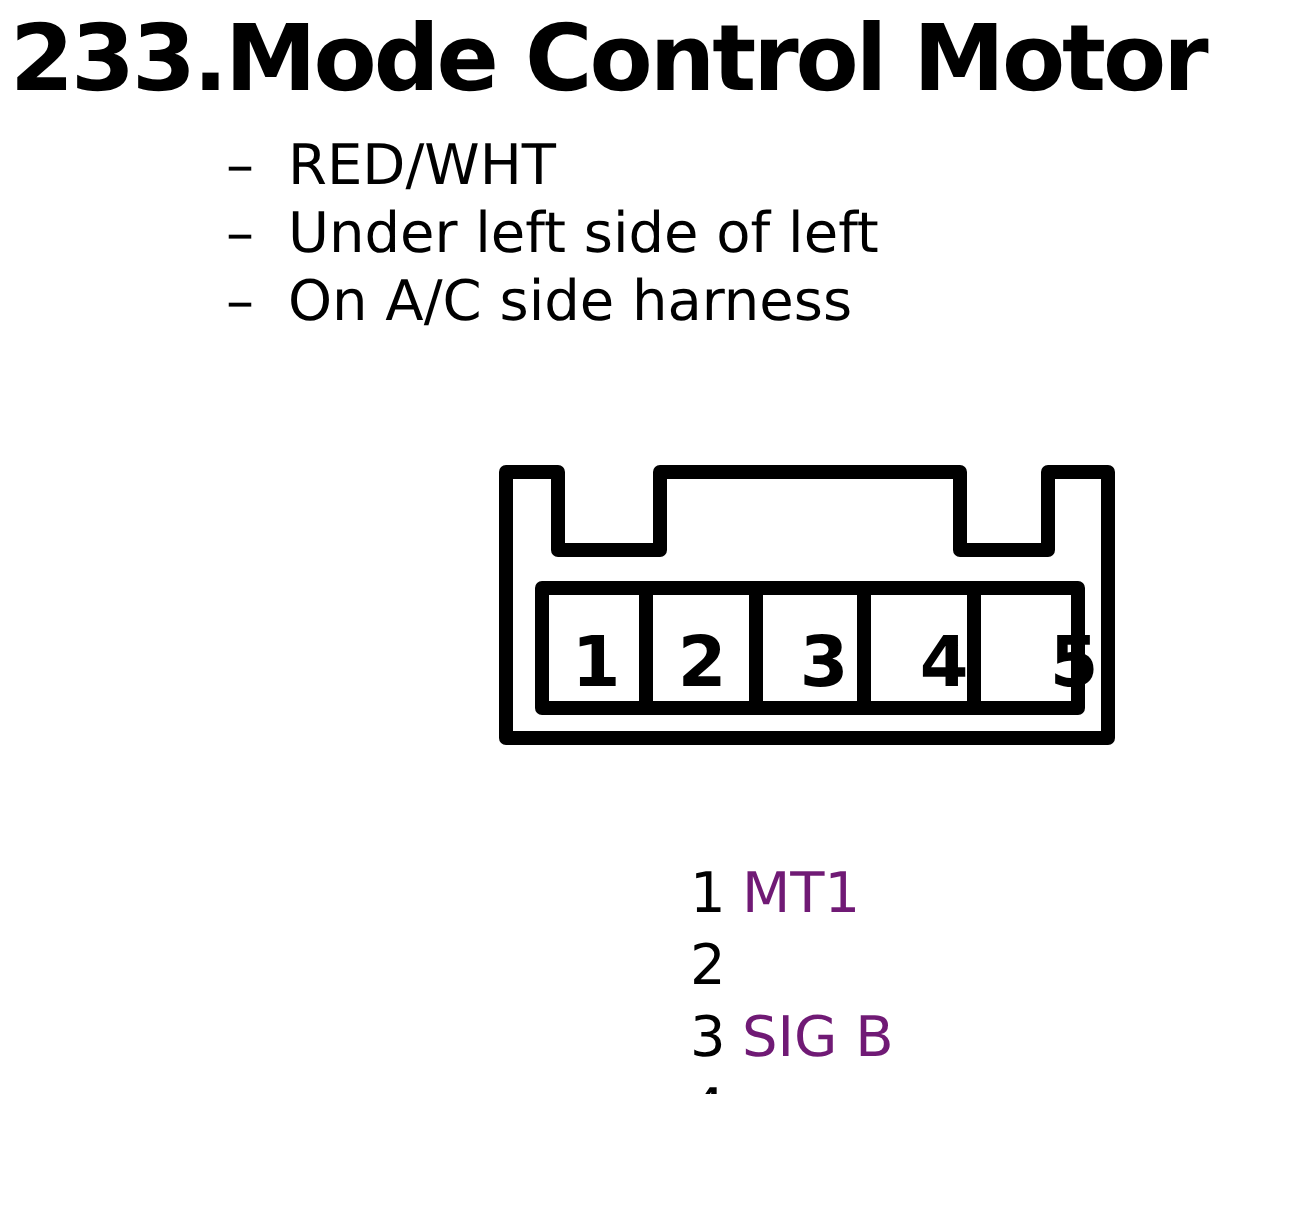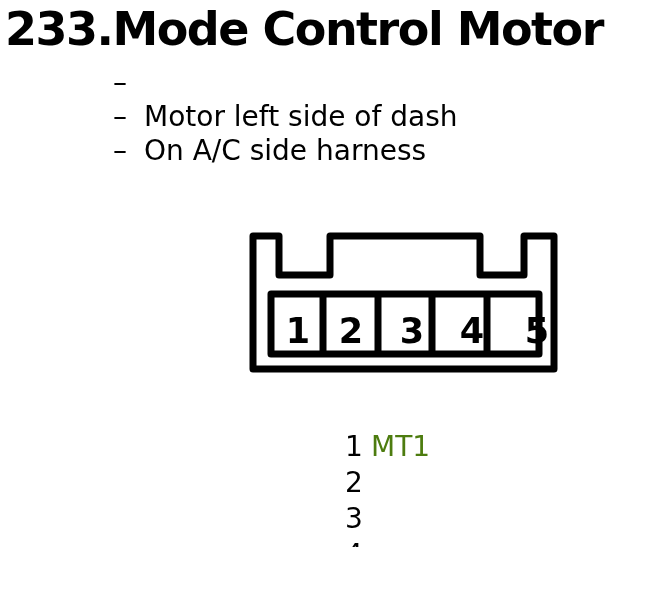--- a/index.html
+++ b/index.html
@@ -46,36 +46,37 @@
   }
   #legend {
     position: absolute;
     left: 345px;
     top: 429px;
     font-size: 28px;
     line-height: 36px;
   }
   .legend-row { display: flex; }
   .legend-pin { width: 26px; flex: 0 0 26px; color: #000000; }
-  .legend-label { color: #4d7c0f; }
+  .legend-label { color: #701a75; }
 </style>
 </head>
 <body>
 
 <div id="page">
 
   <div id="title">233.Mode Control Motor</div>
 
   <div id="notes">
     <div class="note-row">
       <span class="note-dash">–</span>
+      <span>RED/WHT</span>
     </div>
     <div class="note-row">
       <span class="note-dash">–</span>
-      <span>Motor left side of dash</span>
+      <span>Under left side of left</span>
     </div>
     <div class="note-row">
       <span class="note-dash">–</span>
       <span>On A/C side harness</span>
     </div>
   </div>
 
   <svg id="connector-svg" viewBox="240 222 330 158">
     <path d="M 253 236 H 279 V 275 H 330 V 236 H 480 V 275 H 524 V 236 H 554 V 369 H 253 Z" fill="#ffffff" stroke="#000000" stroke-width="7" stroke-linejoin="round"></path>
     <rect x="271" y="294" width="268" height="60" fill="#ffffff" stroke="#000000" stroke-width="7" stroke-linejoin="round"></rect>
@@ -93,20 +94,21 @@
   <div id="legend">
     <div class="legend-row">
       <span class="legend-pin">1</span>
       <span class="legend-label">MT1</span>
     </div>
     <div class="legend-row">
       <span class="legend-pin">2</span>
     </div>
     <div class="legend-row">
       <span class="legend-pin">3</span>
+      <span class="legend-label">SIG B</span>
     </div>
     <div class="legend-row">
       <span class="legend-pin">4</span>
     </div>
     <div class="legend-row">
       <span class="legend-pin">5</span>
     </div>
   </div>
 
 </div>

